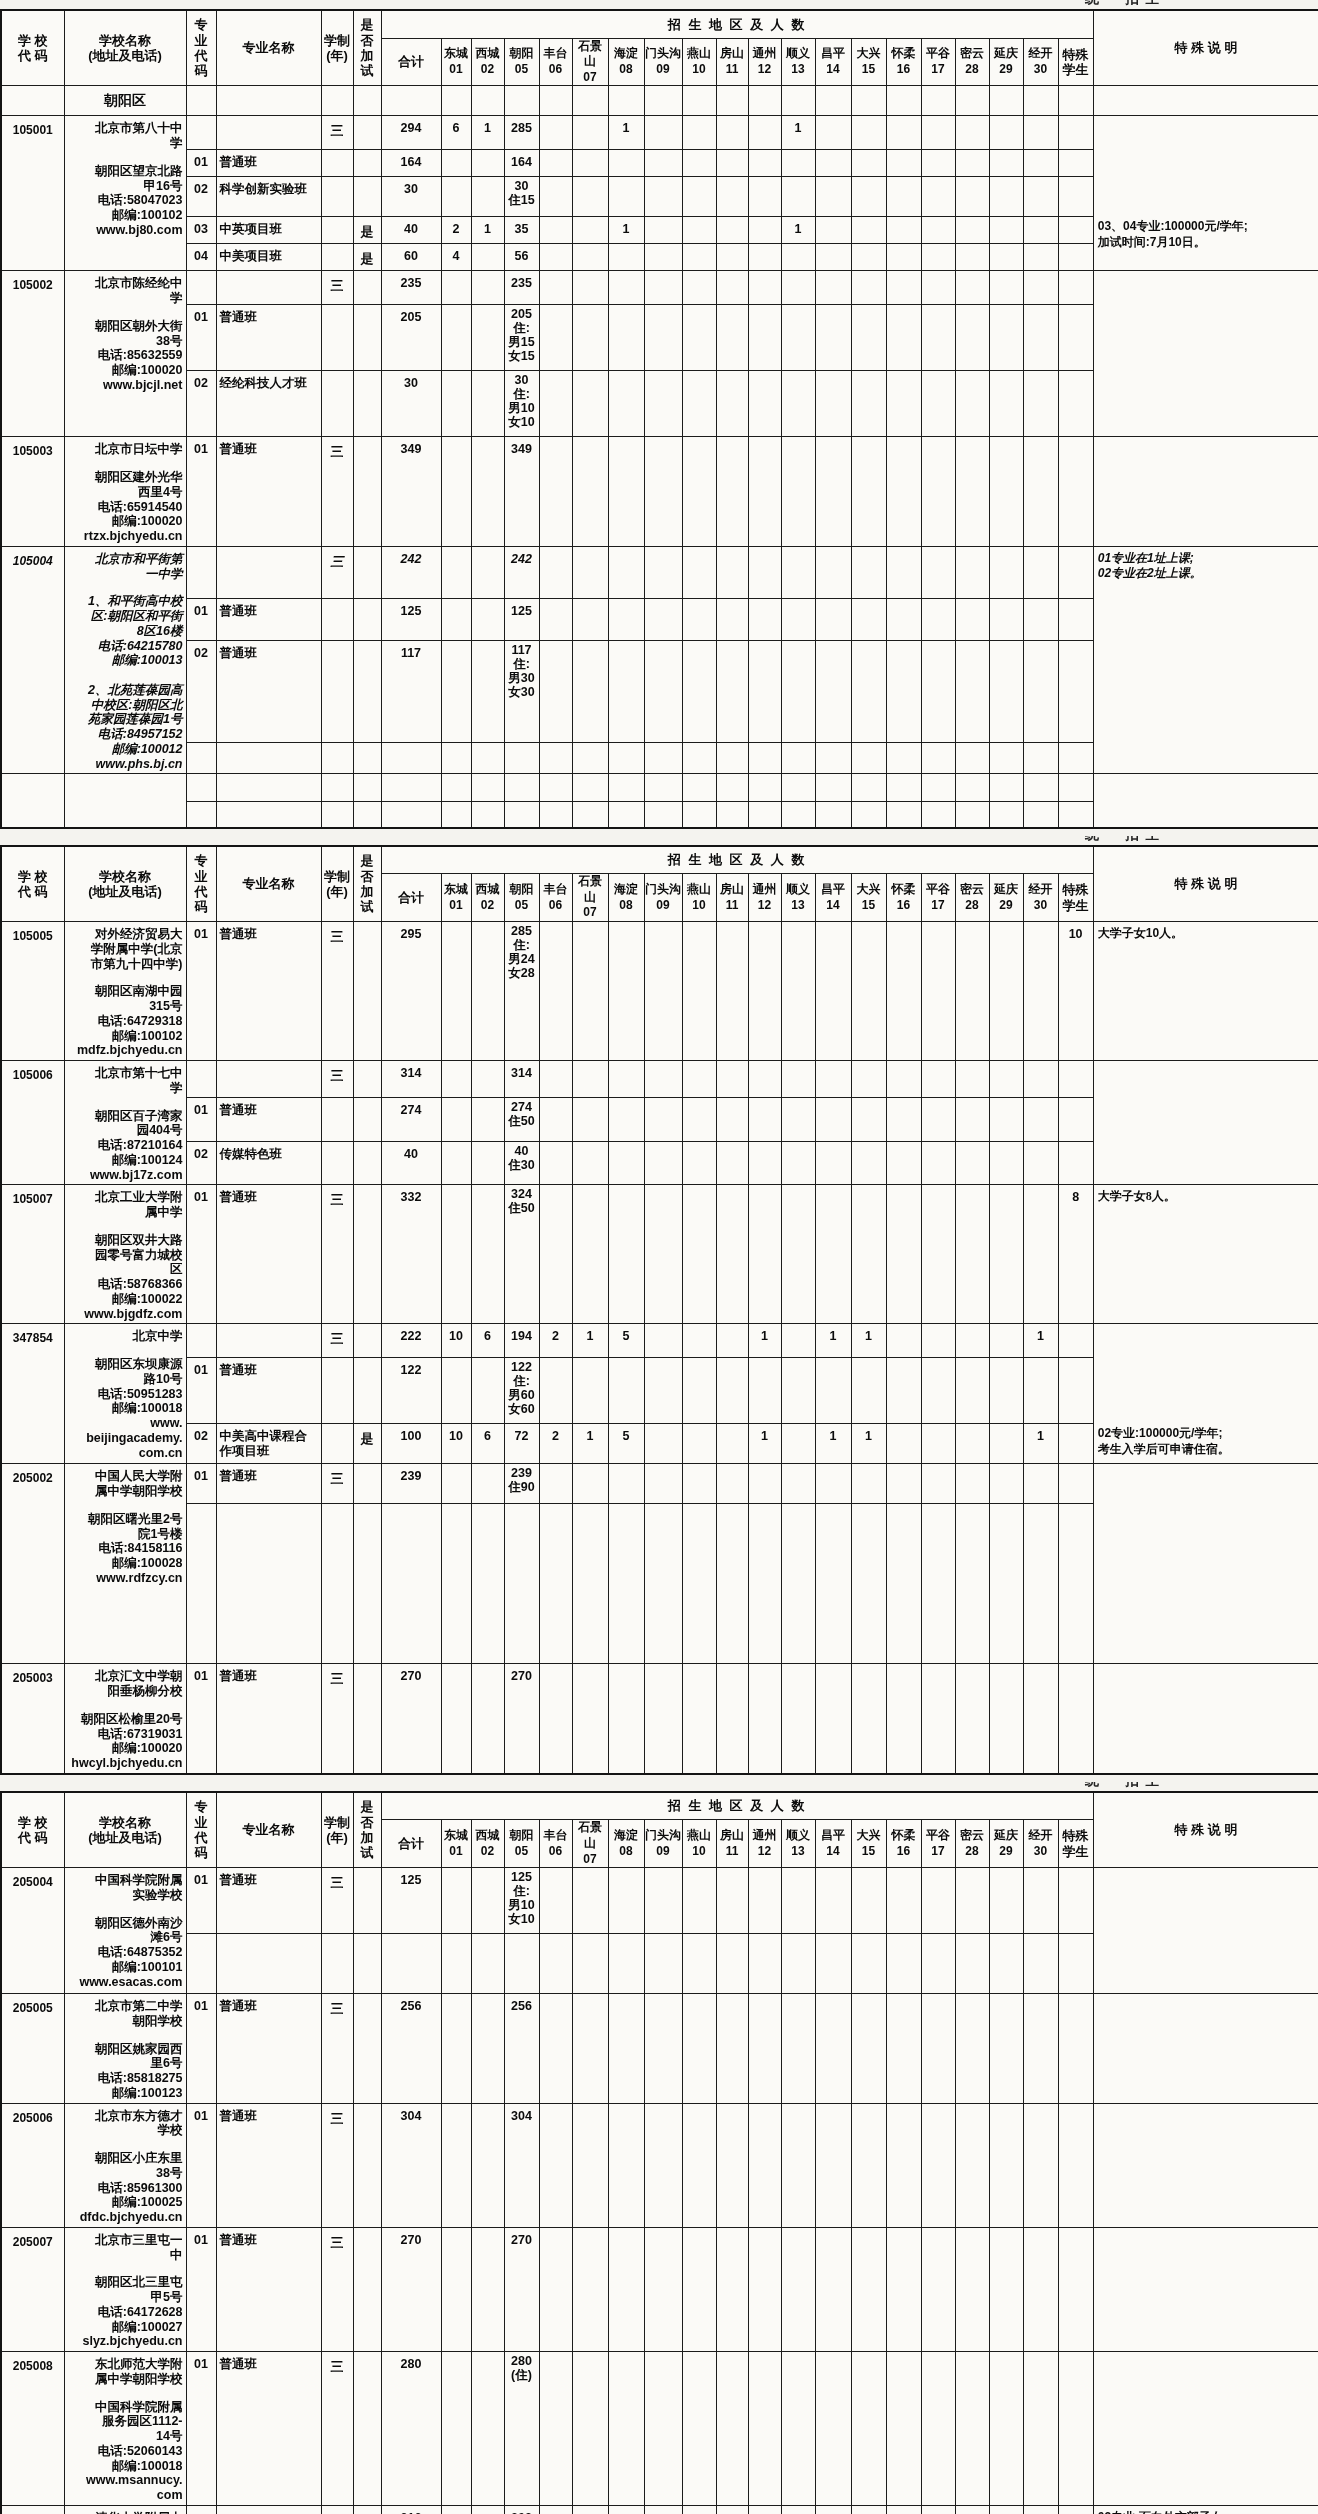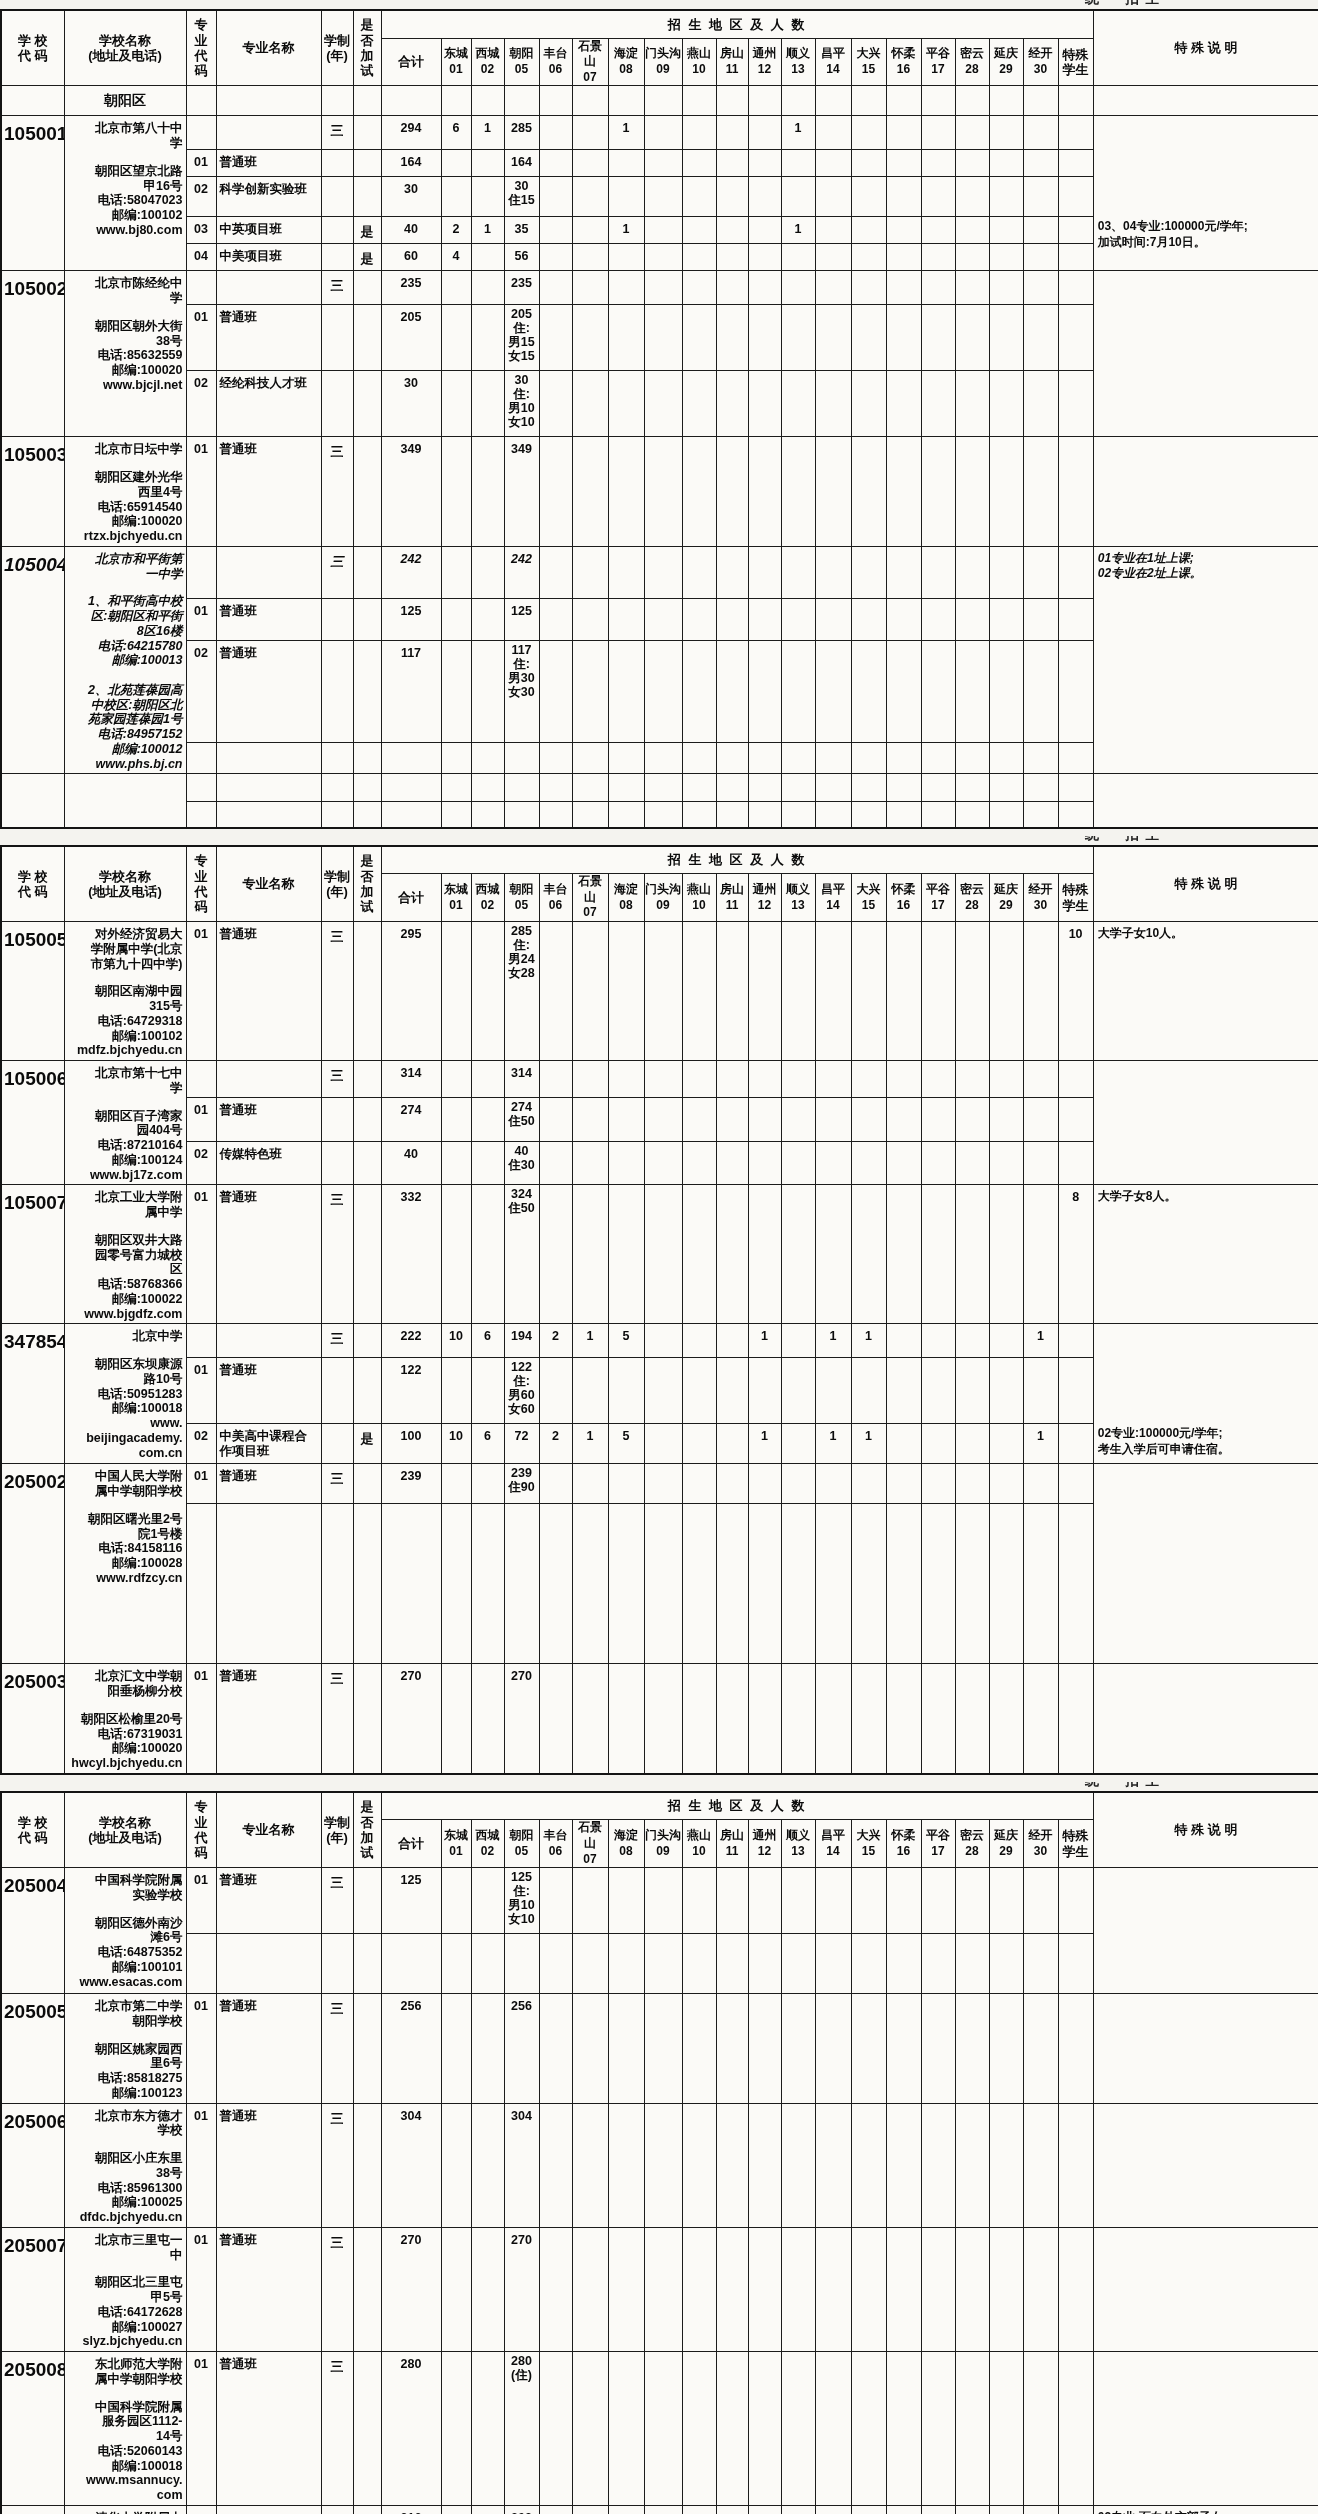--- a/index.html
+++ b/index.html
@@ -13,21 +13,21 @@
         font-weight:bold;font-size:13px;}
   th{text-align:center;vertical-align:middle;white-space:pre-line;line-height:1.18;font-size:13px;}
   th.band{letter-spacing:2px;}
   th.dh{padding:0;}
   th .dn,th .dc{font-size:12px;line-height:1.3;text-align:center;}
   td.num{text-align:center;white-space:pre-line;line-height:1.12;font-size:12.5px;padding-top:5px;}
   td.num.multi{padding-top:2px;}
   td.mcode{text-align:center;font-size:12.5px;padding-top:5px;}
   td.mname{text-align:left;white-space:pre-line;font-size:12.5px;line-height:1.2;padding:5px 2px 1px 3px;}
   td.years,td.test{text-align:center;padding-top:6px;}
-  td.code-cell{text-align:center;padding-top:7px;font-size:19px;}
+  td.code-cell{text-align:center;padding-top:7px;font-size:12px;}
   td.info-cell{padding:5px 3px 2px 4px;text-align:right;}
   .sname,.saddr{white-space:pre-line;font-size:12.5px;line-height:1.18;}
   .saddr{margin-top:13px;}
   td.note-cell{padding:2px 4px;}
   .note-text{white-space:pre-line;font-size:12px;line-height:1.3;text-align:left;}
   td.region-cell{text-align:center;font-size:14px;padding-top:6px;}
   .gap{height:7px;}
 </style>
 </head>
 <body>
@@ -871,21 +871,21 @@
             <td class="num"></td>
             <td class="num"></td>
             <td class="num"></td>
             <td class="num"></td>
             <td class="num"></td>
             <td class="num"></td>
             <td class="num"></td>
             <td class="num"></td>
             <td class="num">8</td>
             <td class="note-cell" rowspan="1">
-              <div class="note-text" style="padding-top: 2px;">大学子女8人。</div>
+              <div class="note-text" style="padding-top: 2px; font-family: Liberation Serif, serif;">大学子女8人。</div>
             </td>
           </tr>
         </tbody>
         <tbody>
           <tr style="height: 34px;">
             <td class="code-cell" rowspan="3">347854</td>
             <td class="info-cell" rowspan="3">
               <div class="sname">北京中学</div>
               <div class="saddr">朝阳区东坝康源
 路10号

